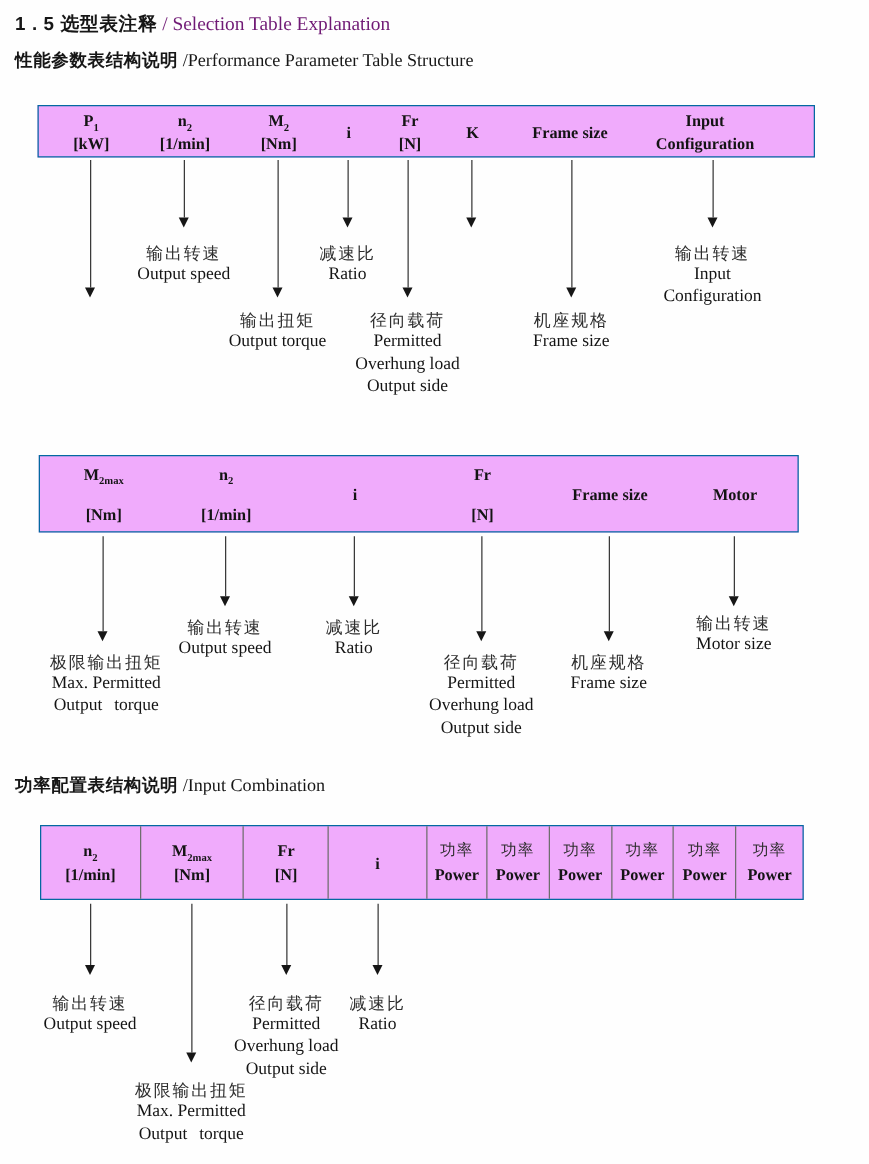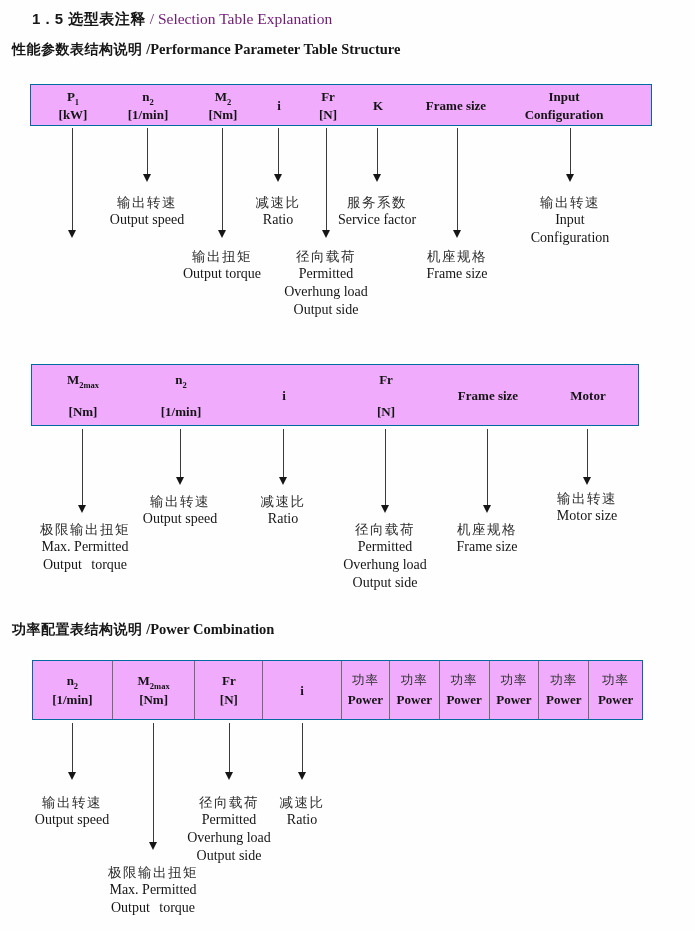--- a/index.html
+++ b/index.html
@@ -1,21 +1,21 @@
 <!DOCTYPE html>
 <html><head>
 <meta charset="utf-8">
 <style>
   html,body{margin:0;padding:0;background:#ffffff;}
   .page{position:relative;width:695px;height:931px;background:#fefefe;overflow:hidden;
         font-family:"Liberation Sans","DejaVu Sans",sans-serif;}
   .sec-h{position:absolute;white-space:nowrap;}
   .hcn{font-family:Liberation Mono, monospace;font-weight:bold;font-size:14px;color:#161616;letter-spacing:.5px;}
-  .hen{font-family:"Liberation Serif","DejaVu Serif",serif;font-weight:bold;font-size:14.5px;color:#161616;}
-  .tcn{font-family:"Liberation Sans","DejaVu Sans",sans-serif;font-weight:bold;font-size:15px;color:#161616;letter-spacing:.5px;margin-left:20px;}
+  .hen{font-family:"Liberation Serif","DejaVu Serif",serif;font-weight:normal;font-size:14.5px;color:#161616;}
+  .tcn{font-family:"Liberation Sans","DejaVu Sans",sans-serif;font-weight:bold;font-size:15px;color:#161616;letter-spacing:.5px;}
   .ten{font-family:"Liberation Serif","DejaVu Serif",serif;font-size:15.5px;color:#701a75;}
   .tbl{position:absolute;background:#f0abfc;border:1px solid #0369a1;box-sizing:border-box;}
   .th{position:absolute;transform:translateX(-50%);text-align:center;white-space:nowrap;
       font-family:"Liberation Serif","DejaVu Serif",serif;font-weight:bold;font-size:13px;color:#141414;line-height:18px;}
   .th sub,.thl sub{font-size:8.5px;line-height:0;}
   .arrow{position:absolute;transform:translateX(-50%);display:flex;flex-direction:column;align-items:center;}
   .stem{width:1px;background:#3a3a3a;}
   .head{width:0;height:0;border-left:4px solid transparent;border-right:4px solid transparent;border-top:8px solid #161616;}
   .lbl{position:absolute;transform:translateX(-50%);text-align:center;white-space:nowrap;}
   .lcn{font-family:"Liberation Sans","DejaVu Sans",sans-serif;font-size:13.5px;color:#2e2e2e;letter-spacing:1.5px;line-height:17px;}
@@ -100,24 +100,20 @@
     </div>
 
   <div class="lbl" style="left:147px;top:194px">
     <div class="lcn">输出转速</div>
     <div class="len">Output speed</div>
   </div>
   <div class="lbl" style="left:278px;top:194px">
     <div class="lcn">减速比</div>
     <div class="len">Ratio</div>
   </div>
-  <div class="lbl" style="left:377px;top:194px">
-    <div class="lcn">服务系数</div>
-    <div class="len">Service factor</div>
-  </div>
   <div class="lbl" style="left:570px;top:194px">
     <div class="lcn">输出转速</div>
     <div class="len">Input</div>
     <div class="len">Configuration</div>
   </div>
 
   <div class="lbl" style="left:222px;top:248px">
     <div class="lcn">输出扭矩</div>
     <div class="len">Output torque</div>
   </div>
@@ -192,21 +188,21 @@
     <div class="len">Permitted</div>
     <div class="len">Overhung load</div>
     <div class="len">Output side</div>
   </div>
   <div class="lbl" style="left:487px;top:521px">
     <div class="lcn">机座规格</div>
     <div class="len">Frame size</div>
   </div>
 
   <div class="sec-h" style="left:12px;top:620px">
-    <span class="hcn">功率配置表结构说明</span><span class="hen"> /Power Combination</span>
+    <span class="hcn">功率配置表结构说明</span><span class="hen"> /Input Combination</span>
   </div>
 
   <div class="tbl t3" style="left:32px;top:660px;width:611px;height:60px">
     <div class="t3c" style="width:80px">
       <div class="thl"><span>n</span><sub>2</sub></div>
       <div class="thl">[1/min]</div>
     </div>
     <div class="t3c" style="width:83px">
       <div class="thl"><span>M</span><sub>2max</sub></div>
       <div class="thl">[Nm]</div>

